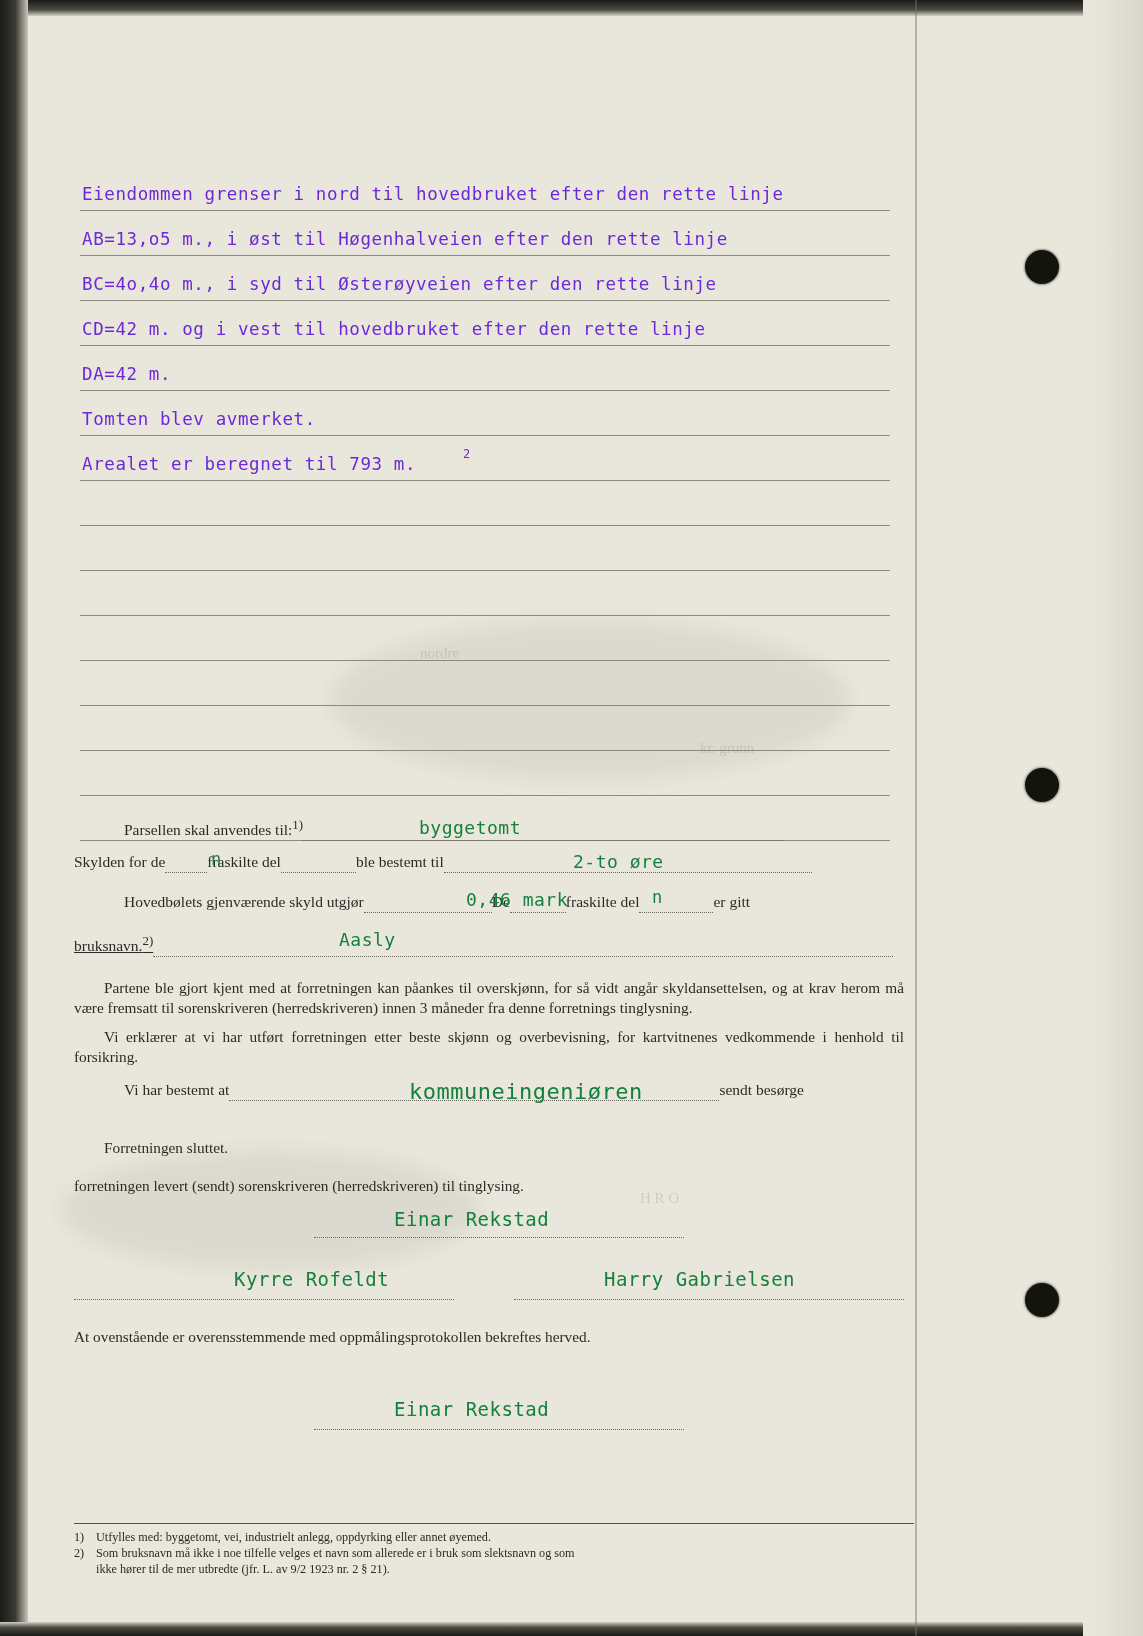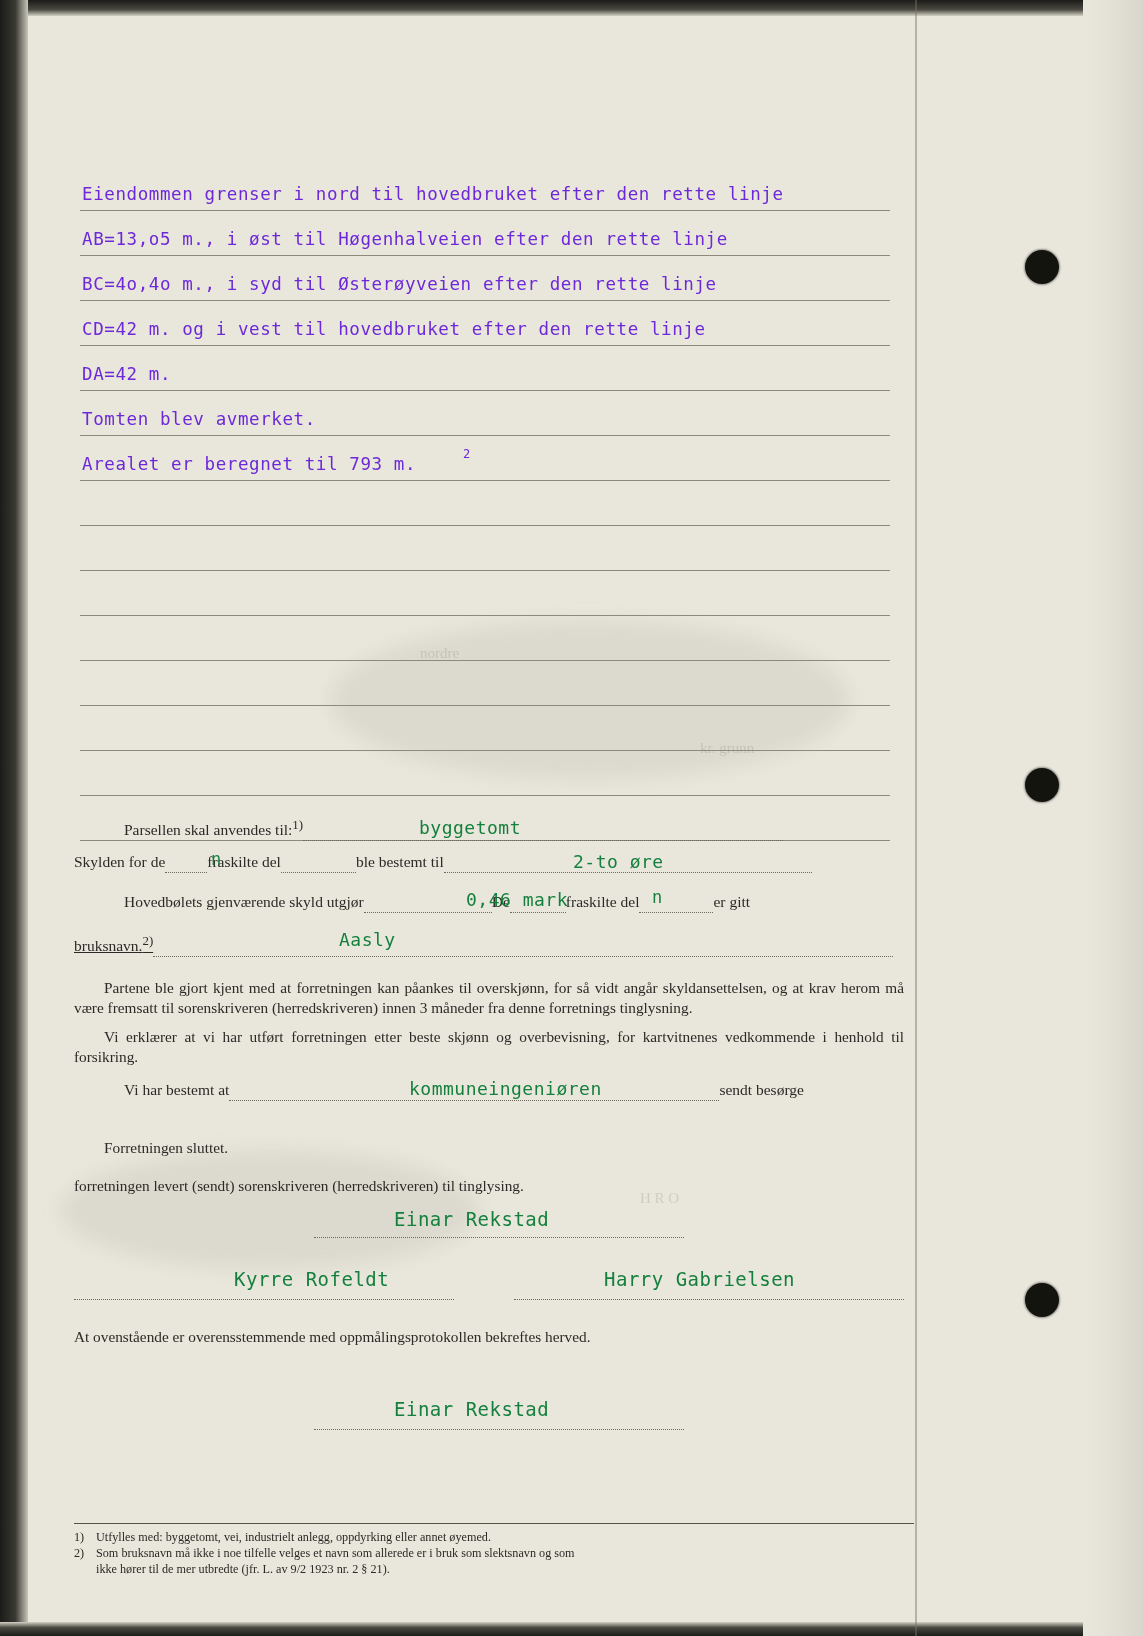--- a/index.html
+++ b/index.html
@@ -226,21 +226,21 @@
       <div class="frow" style="height:36px;text-decoration:underline;">
         <span class="lbl">bruksnavn.</span><sup>2)</sup><span class="dotfill" style="width:740px;"></span>
         <span class="ink" style="left:265px; top:-4px; font-size:18px;">Aasly</span>
       </div>
 
       <div class="para">Partene ble gjort kjent med at forretningen kan påankes til overskjønn, for så vidt angår skyldansettelsen, og at krav herom må være fremsatt til sorenskriveren (herredskriveren) innen 3 måneder fra denne forretnings tinglysning.</div>
       <div class="para">Vi erklærer at vi har utført forretningen etter beste skjønn og overbevisning, for kartvitnenes vedkommende i henhold til forsikring.</div>
 
       <div class="frow" style="height:40px; margin-top:14px;">
         <span style="margin-left:50px;" class="lbl">Vi har bestemt at</span><span class="dotfill" style="width:490px;"></span><span class="lbl">sendt besørge</span>
-        <span class="ink" style="left:335px; top:-3px; font-size:18px;">kommuneingeniøren</span>
+        <span class="ink" style="left:335px; top:-3px; font-size:22px;">kommuneingeniøren</span>
       </div>
 
       <div class="para" style="margin-top:18px;">Forretningen sluttet.</div>
 
       <div class="para noind" style="margin-top:18px;">forretningen levert (sendt) sorenskriveren (herredskriveren) til tinglysing.</div>
 
       <div style="position:relative; height:62px; margin-top:8px;">
         <span class="ink" style="left:320px; top:4px; font-size:19px;">Einar Rekstad</span>
         <span class="sigline" style="left:240px; top:34px; width:370px;"></span>
       </div>

